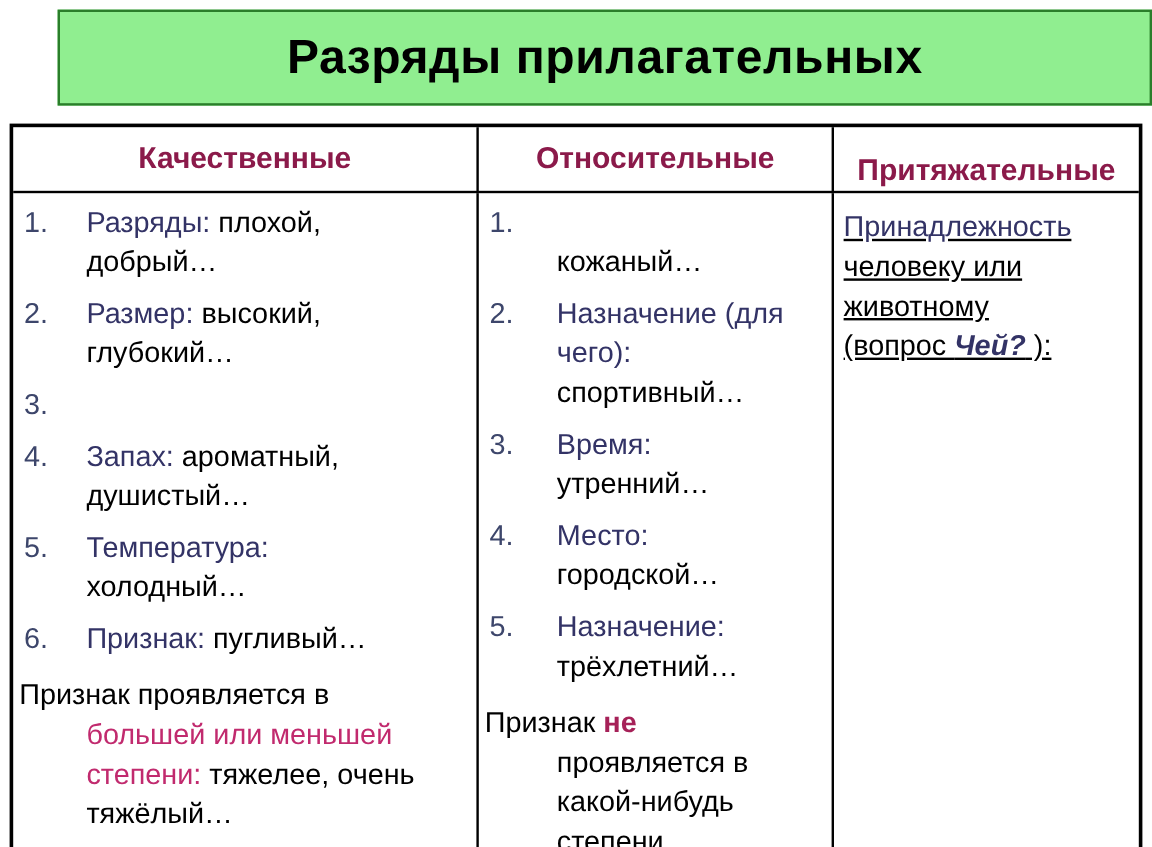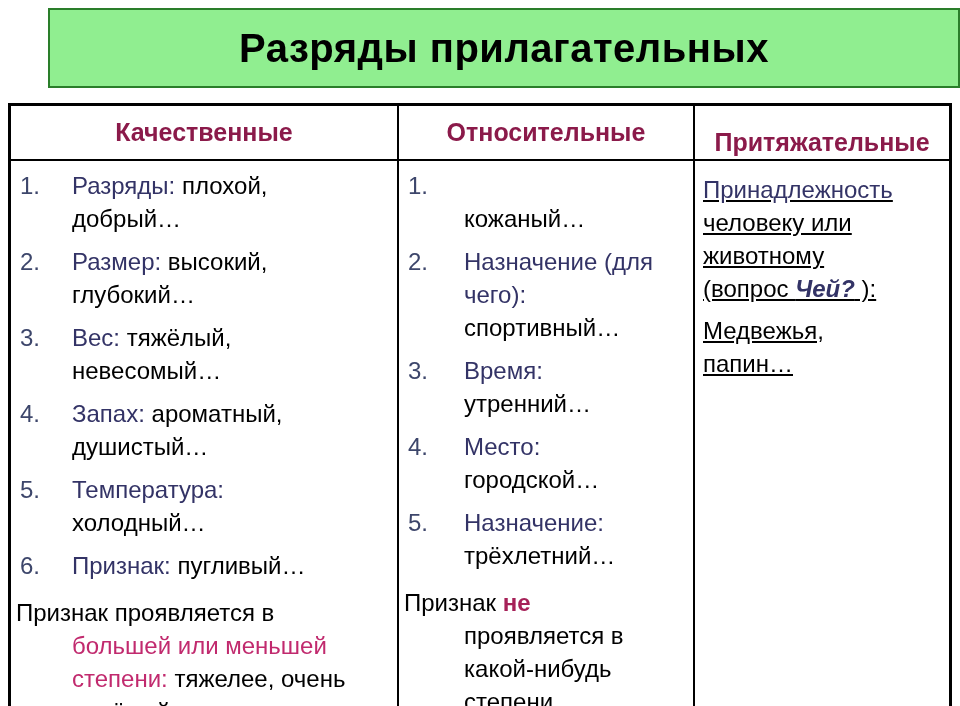--- a/index.html
+++ b/index.html
@@ -88,22 +88,20 @@
         <span class="content"><span class="lead">Разряды:</span><span> плохой,
 добрый…</span></span>
       </div>
       <div class="item">
         <span class="num">2.</span>
         <span class="content"><span class="lead">Размер:</span><span> высокий,
 глубокий…</span></span>
       </div>
       <div class="item">
         <span class="num">3.</span>
-        <span class="content"><span class="lead">Вес:</span><span> тяжёлый,
-невесомый…</span></span>
       </div>
       <div class="item">
         <span class="num">4.</span>
         <span class="content"><span class="lead">Запах:</span><span> ароматный,
 душистый…</span></span>
       </div>
       <div class="item">
         <span class="num">5.</span>
         <span class="content"><span class="lead">Температура:</span><span>
 холодный…</span></span>
@@ -149,18 +147,16 @@
 проявляется в
 какой-нибудь
 степени</span></div>
     </div>
 
     <div class="bcell c3">
       <div class="para"><span class="lead">Принадлежность</span><span>
 человеку или
 животному
 (вопрос </span><span class="question">Чей?</span><span> ):</span></div>
-      <div class="examples">Медвежья,
-папин…</div>
     </div>
 
   </div>
 </div>
 
 </body></html>

